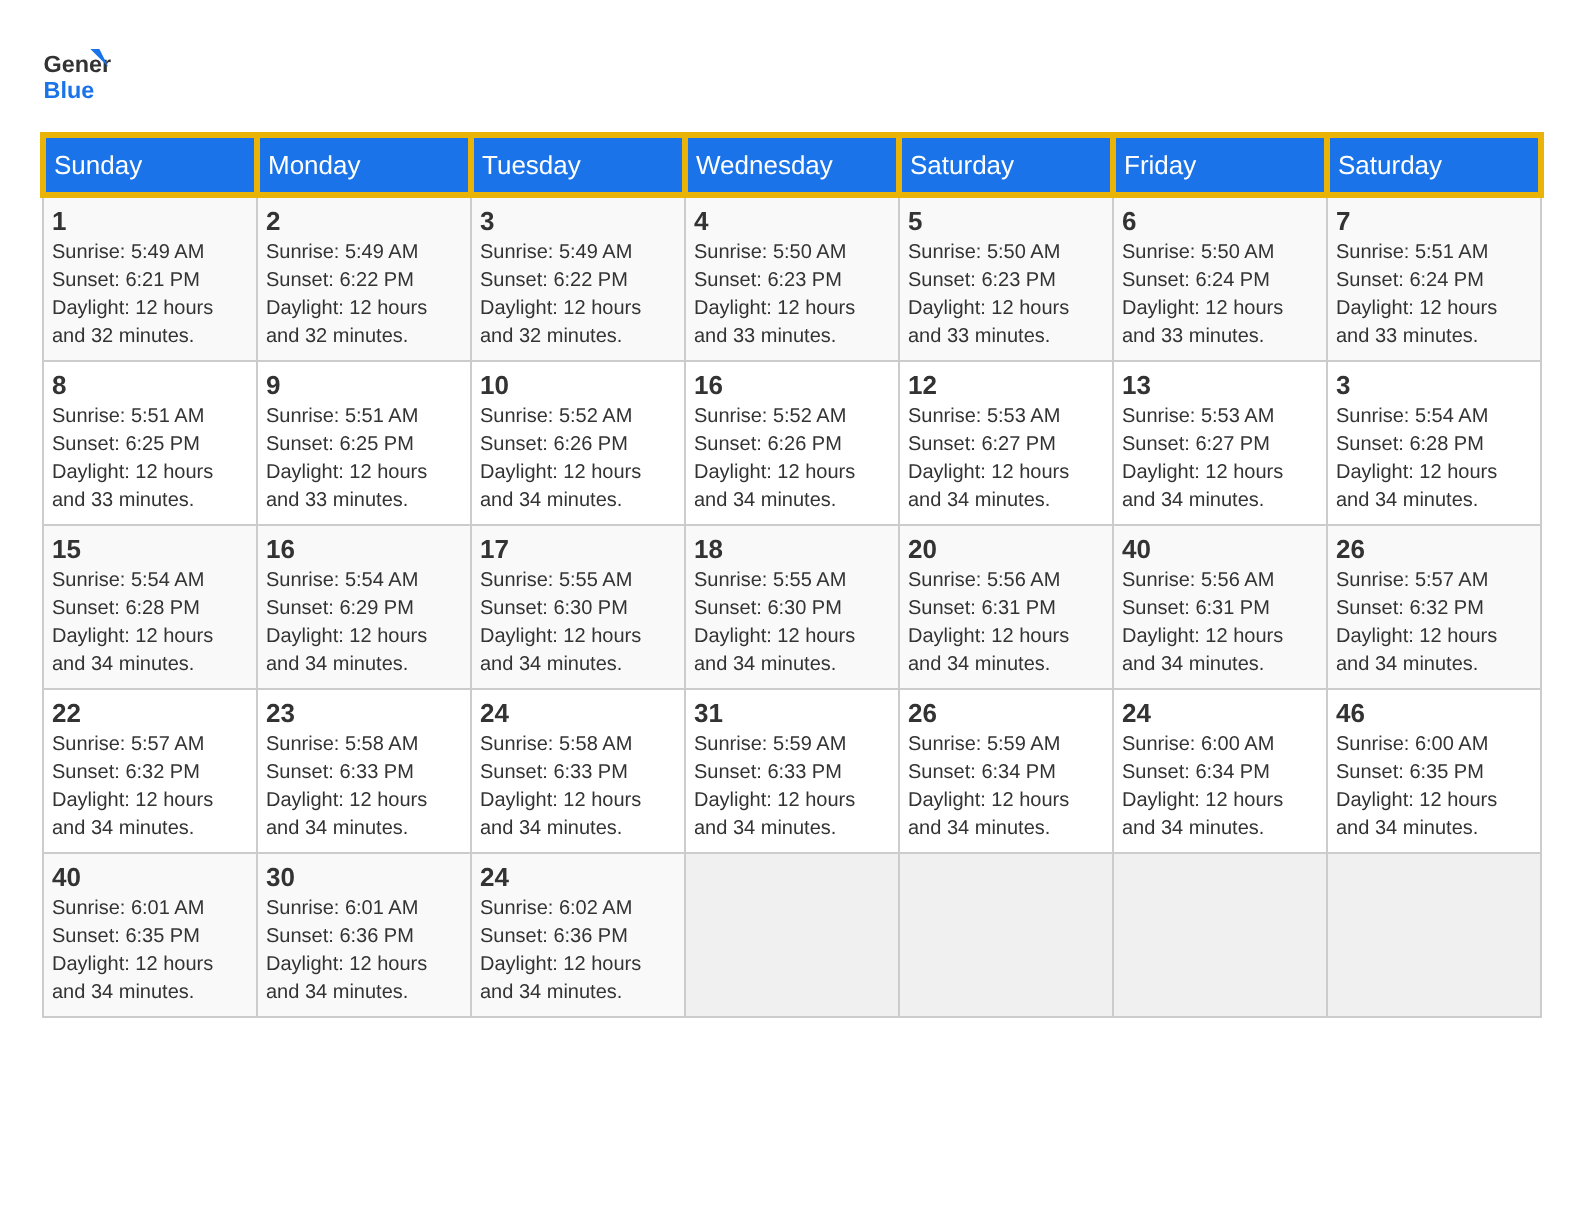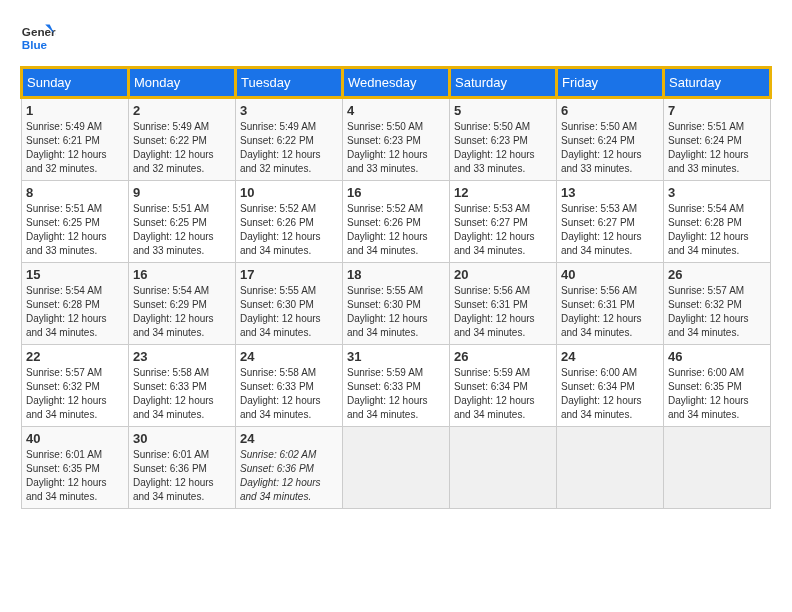--- a/index.html
+++ b/index.html
@@ -322,21 +322,21 @@
         </td>
         <td>
           <span class="day-num">30</span>
           <div class="day-info" style="white-space: pre-line;">Sunrise: 6:01 AM
 Sunset: 6:36 PM
 Daylight: 12 hours
 and 34 minutes.</div>
         </td>
         <td>
           <span class="day-num">24</span>
-          <div class="day-info" style="white-space: pre-line; font-style: italic;">Sunrise: 6:02 AM
+          <div class="day-info" style="white-space: pre-line;">Sunrise: 6:02 AM
 Sunset: 6:36 PM
 Daylight: 12 hours
 and 34 minutes.</div>
         </td>
         <td class="empty-cell"></td>
         <td class="empty-cell"></td>
         <td class="empty-cell"></td>
         <td class="empty-cell"></td>
       </tr>
     </tbody>

